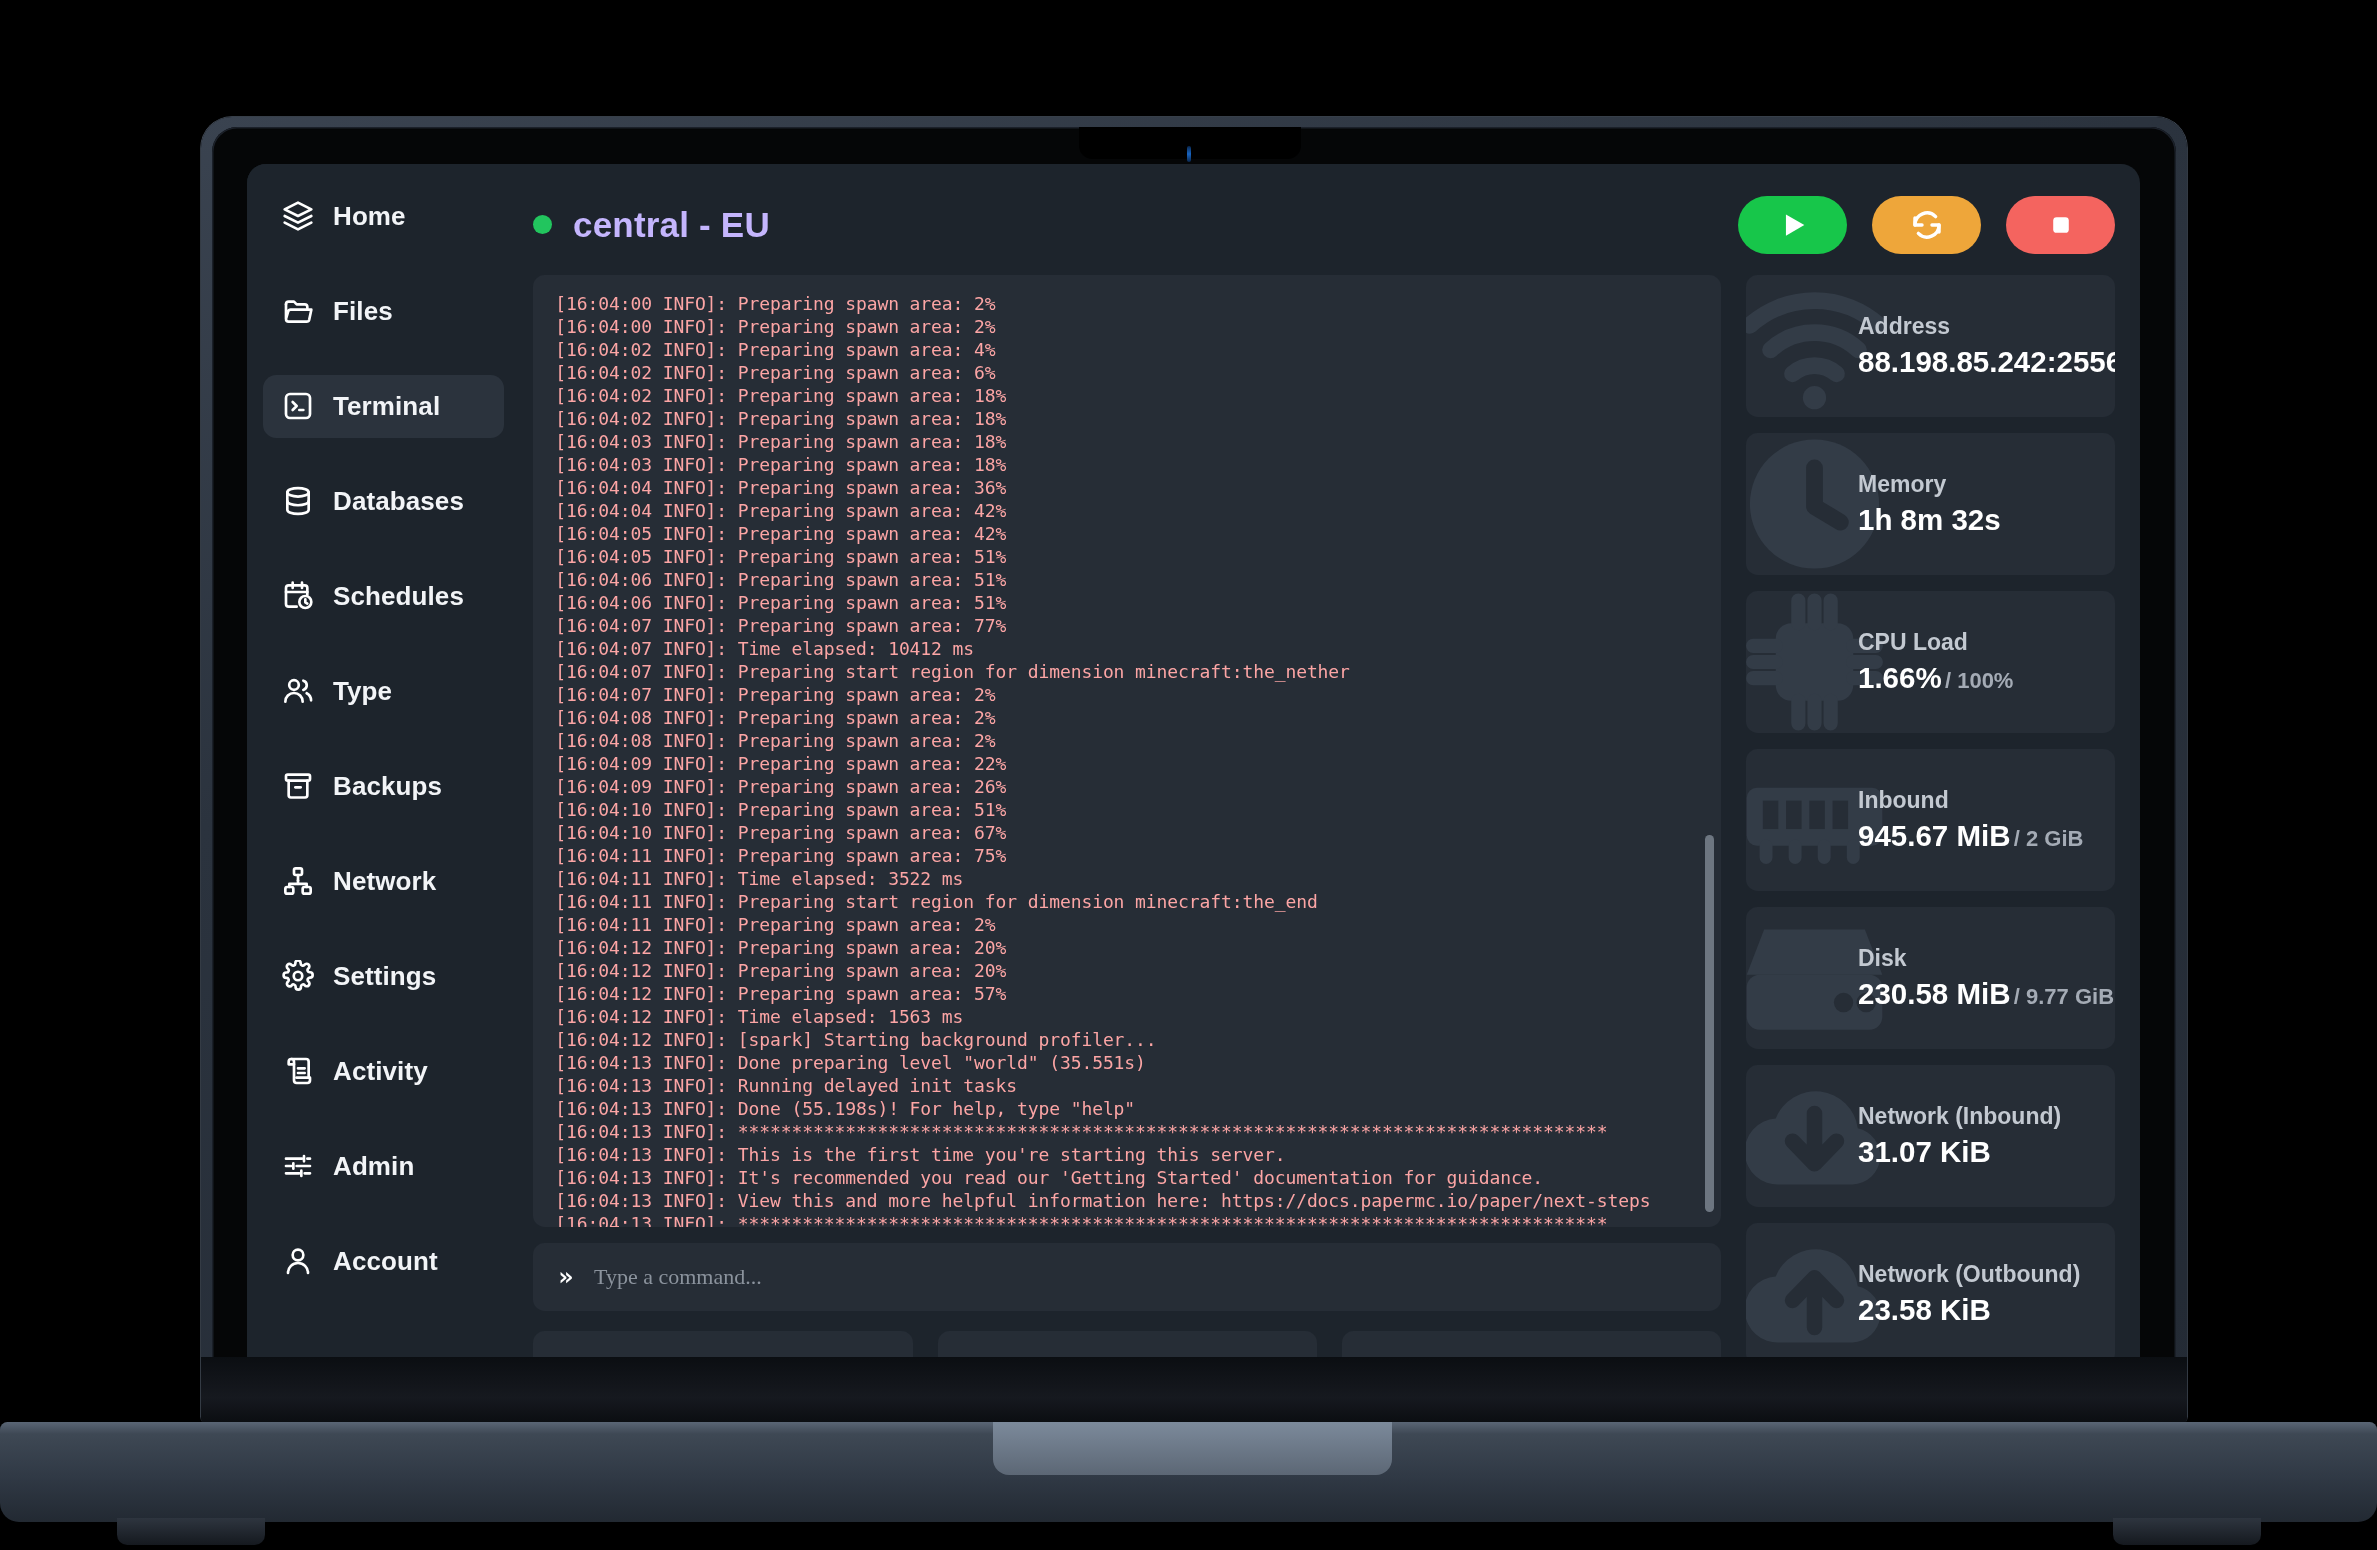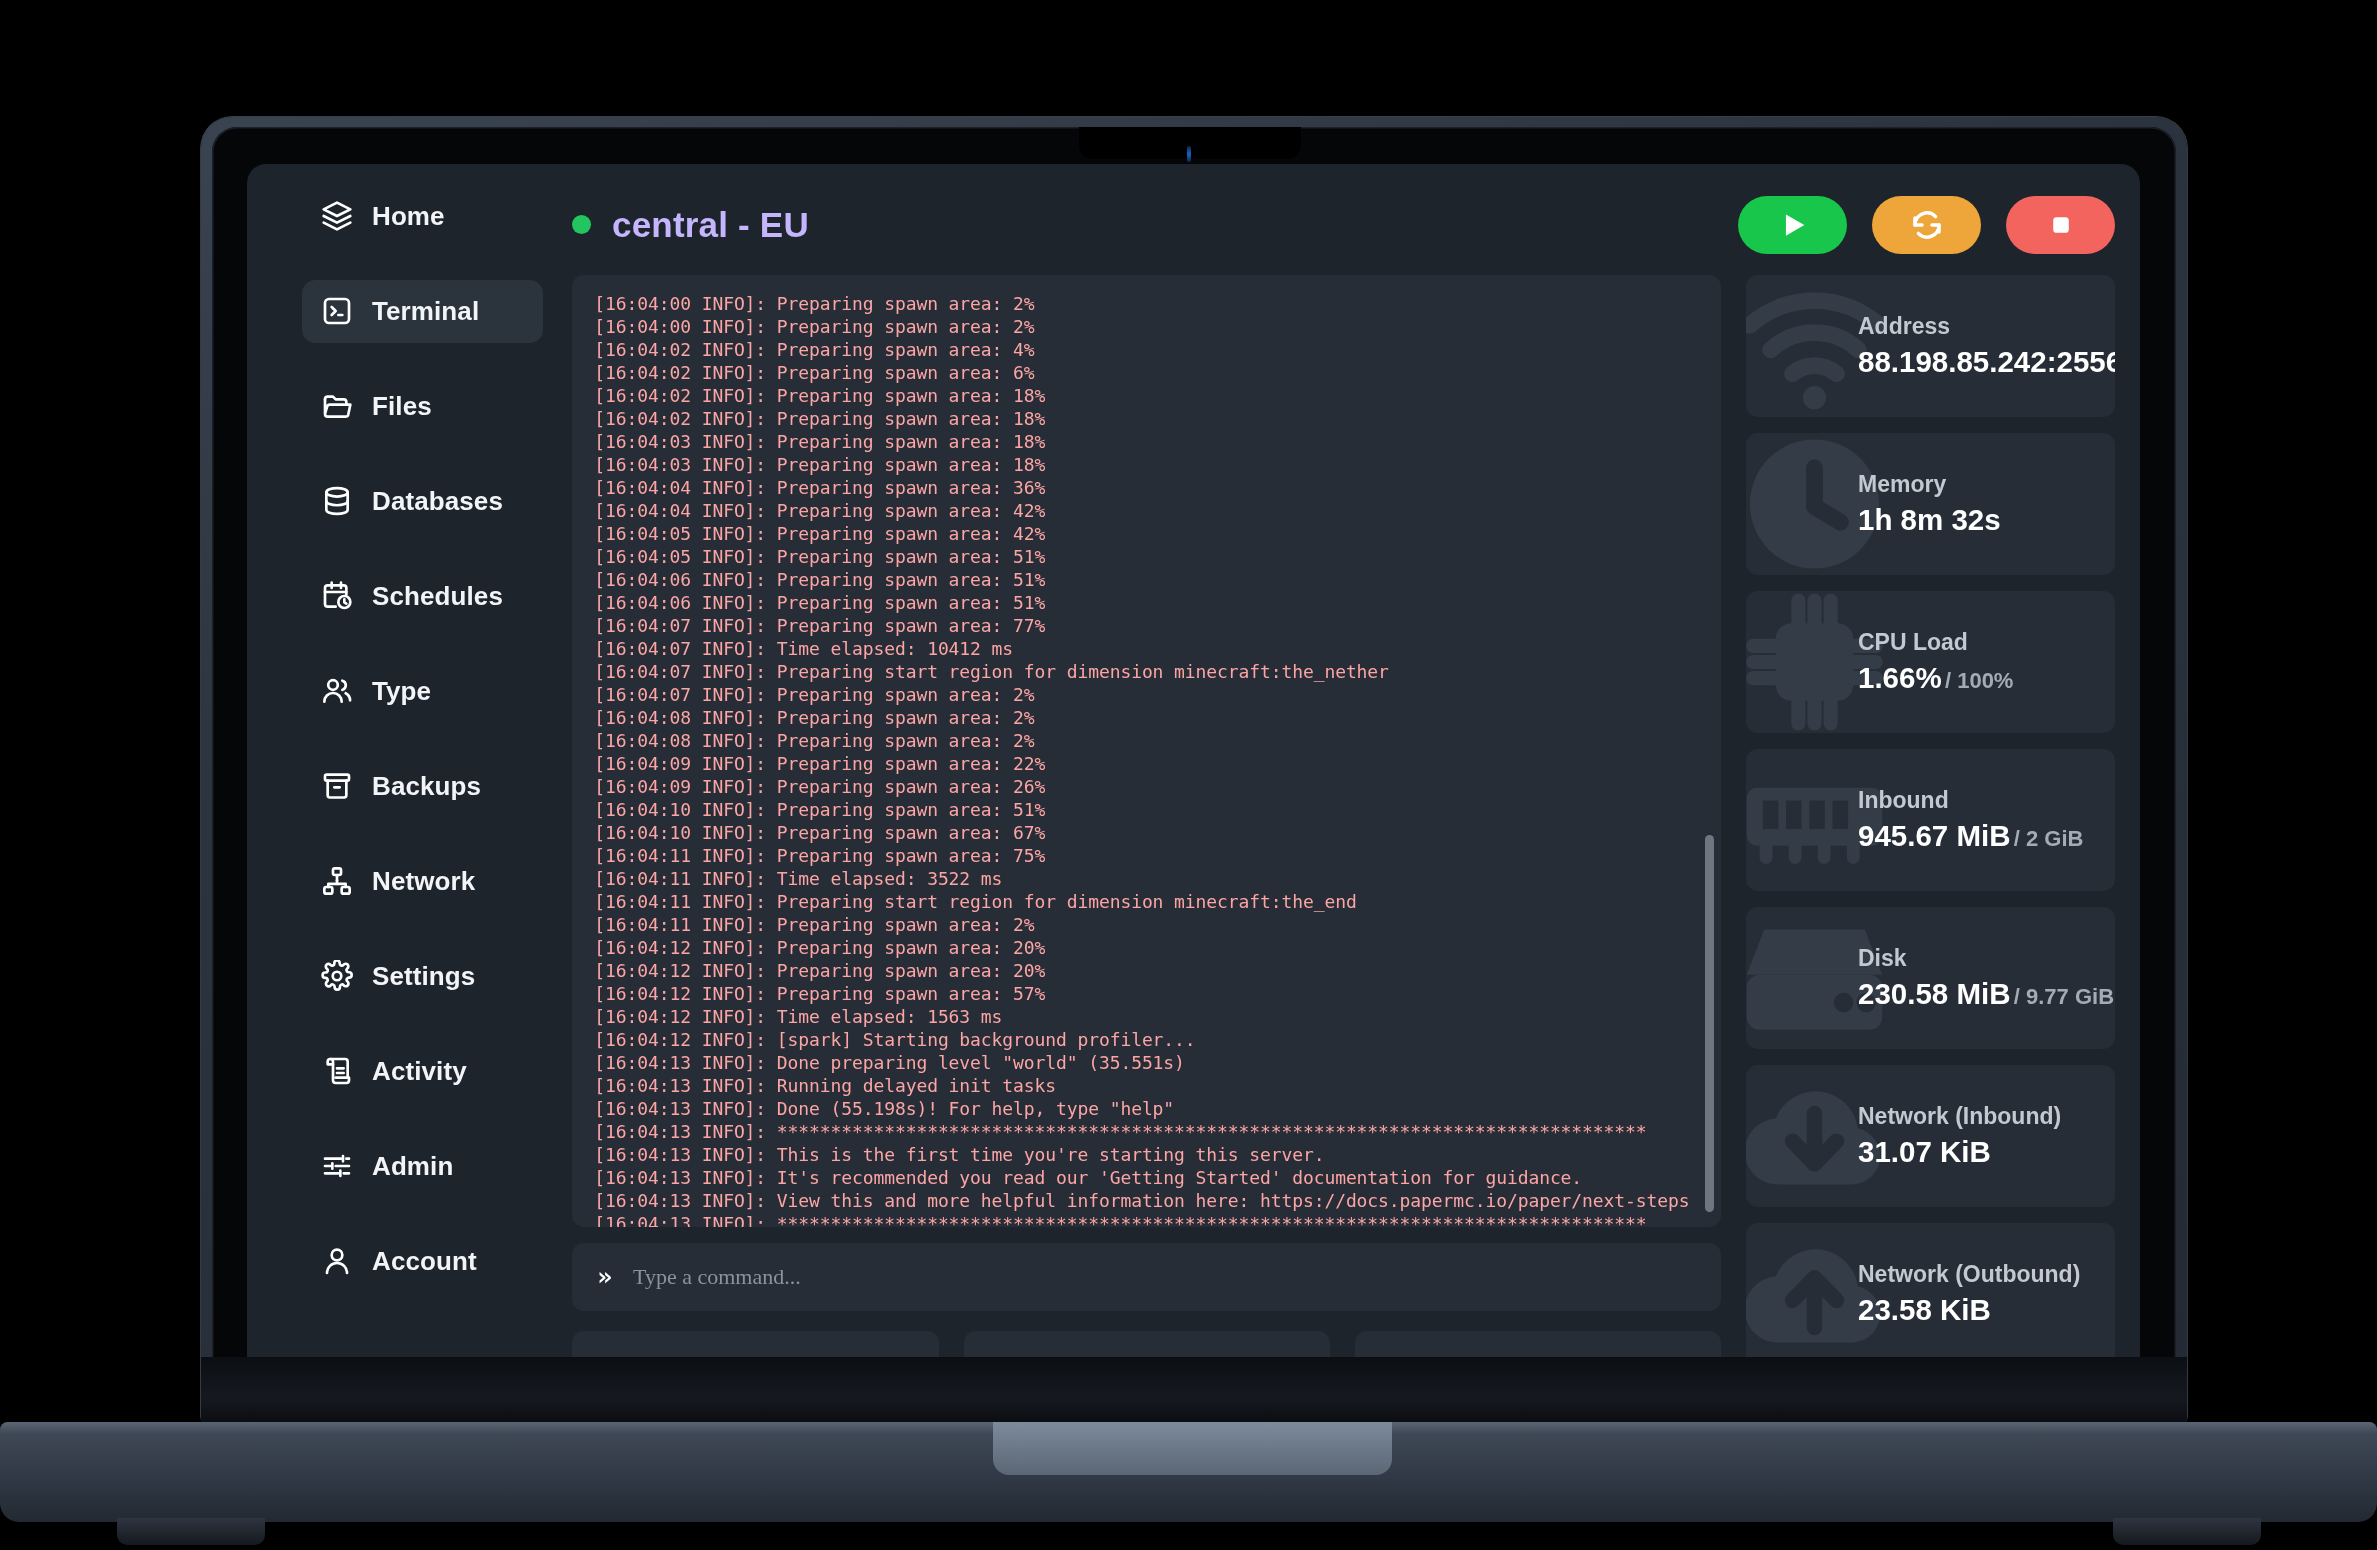--- a/index.html
+++ b/index.html
@@ -54,21 +54,21 @@
   .foot { position:absolute; top:1518px; width:148px; height:26.6px;
           background:linear-gradient(#2e353f,#15191f); border-radius:0 0 10.3px 10.3px; z-index:8; }
   #foot-l { left:117px; } #foot-r { left:2113px; }
   #hinge-shadow {
     position:absolute; left:201px; top:1357px; width:1986px; height:68px;
     background:linear-gradient(#0b0e12,#16191f 60%, #0a0c10);
     z-index:5; border-radius:0 0 5.9px 5.9px;
   }
 
   
-  #sidebar { width:273px; flex:0 0 273px; background:#1d242c; padding:20.7px 16px 0 16px;margin-left:39px; }
+  #sidebar { width:273px; flex:0 0 273px; background:#1d242c; padding:20.7px 16px 0 16px; }
   .nav-item { display:flex; align-items:center; gap:19px; height:63px;
               padding:0 19px; border-radius:13.3px; margin-bottom:32px; cursor:pointer; }
   .nav-item.active { background:#2b333d; }
   .nav-ico { width:32px; height:32px; flex:0 0 32px; color:#fff; }
   .nav-ico svg { width:32px; height:32px; display:block; }
   .nav-label { color:#f2f4f7; font-size:26px; font-weight:600; letter-spacing:0.1px; white-space:nowrap; }
 
   
   #main { flex:1; padding:26.6px 25px 0 13.3px; display:flex; flex-direction:column; min-width:0; }
 
@@ -136,38 +136,38 @@
           <div class="nav-item">
             <span class="nav-ico">
               <svg viewBox="0 0 24 24" fill="none" stroke="currentColor" stroke-width="2" stroke-linecap="round" stroke-linejoin="round">
                 <path d="M12 2 2 7l10 5 10-5-10-5z"></path>
                 <path d="M2 12l10 5 10-5"></path>
                 <path d="M2 17l10 5 10-5"></path>
               </svg>
             </span>
             <span class="nav-label">Home</span>
           </div>
+          <div class="nav-item">
+            <span class="nav-ico">
+              <svg viewBox="0 0 24 24" fill="none" stroke="currentColor" stroke-width="2" stroke-linecap="round" stroke-linejoin="round">
+                <path d="M3 7a2 2 0 0 1 2-2h4l2 2h6a2 2 0 0 1 2 2v1"></path>
+                <path d="M3 7v11a2 2 0 0 0 2 2h13.5a2 2 0 0 0 1.9-1.4L22 11H6.5a2 2 0 0 0-1.9 1.4L3 18"></path>
+              </svg>
+            </span>
+            <span class="nav-label">Files</span>
+          </div>
           <div class="nav-item active">
             <span class="nav-ico">
               <svg viewBox="0 0 24 24" fill="none" stroke="currentColor" stroke-width="2" stroke-linecap="round" stroke-linejoin="round">
                 <rect x="3" y="3" width="18" height="18" rx="3"></rect>
                 <path d="M8 9l3 3-3 3"></path>
                 <path d="M13 15h3"></path>
               </svg>
             </span>
             <span class="nav-label">Terminal</span>
-          </div>
-          <div class="nav-item">
-            <span class="nav-ico">
-              <svg viewBox="0 0 24 24" fill="none" stroke="currentColor" stroke-width="2" stroke-linecap="round" stroke-linejoin="round">
-                <path d="M3 7a2 2 0 0 1 2-2h4l2 2h6a2 2 0 0 1 2 2v1"></path>
-                <path d="M3 7v11a2 2 0 0 0 2 2h13.5a2 2 0 0 0 1.9-1.4L22 11H6.5a2 2 0 0 0-1.9 1.4L3 18"></path>
-              </svg>
-            </span>
-            <span class="nav-label">Files</span>
           </div>
           <div class="nav-item">
             <span class="nav-ico">
               <svg viewBox="0 0 24 24" fill="none" stroke="currentColor" stroke-width="2" stroke-linecap="round" stroke-linejoin="round">
                 <ellipse cx="12" cy="5.5" rx="8" ry="3.2"></ellipse>
                 <path d="M4 5.5v13c0 1.8 3.6 3.2 8 3.2s8-1.4 8-3.2v-13"></path>
                 <path d="M4 12c0 1.8 3.6 3.2 8 3.2s8-1.4 8-3.2"></path>
               </svg>
             </span>
             <span class="nav-label">Databases</span>

